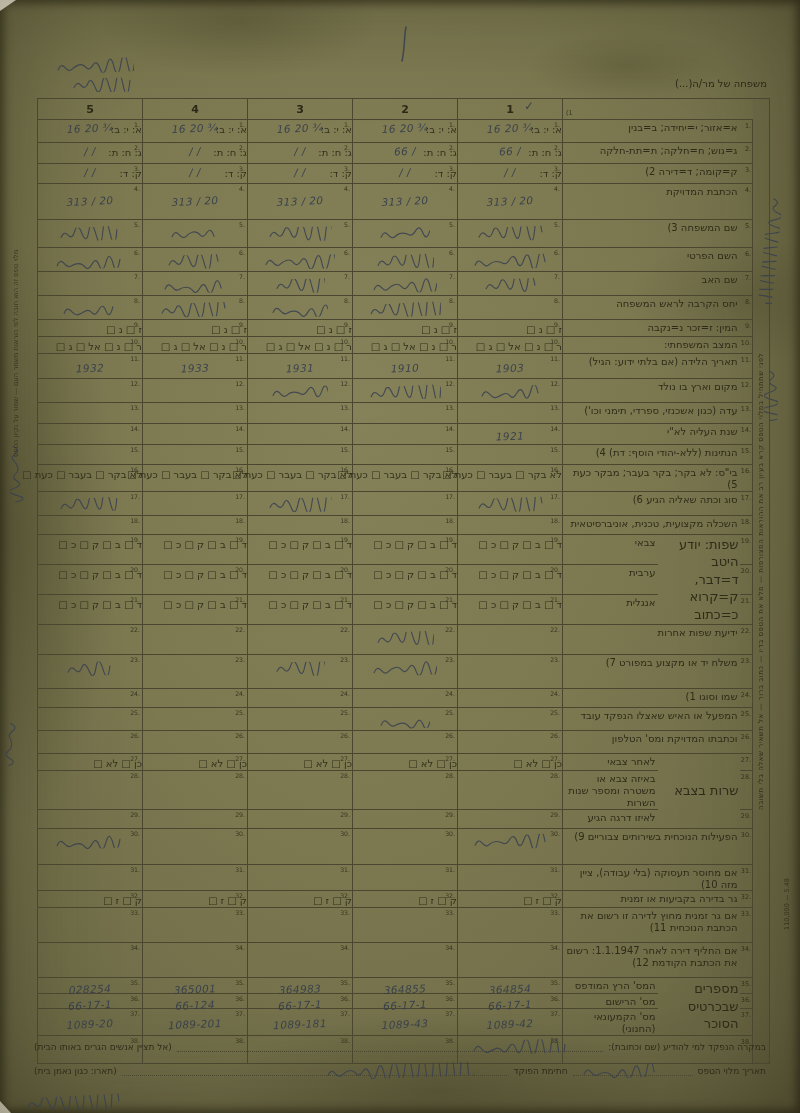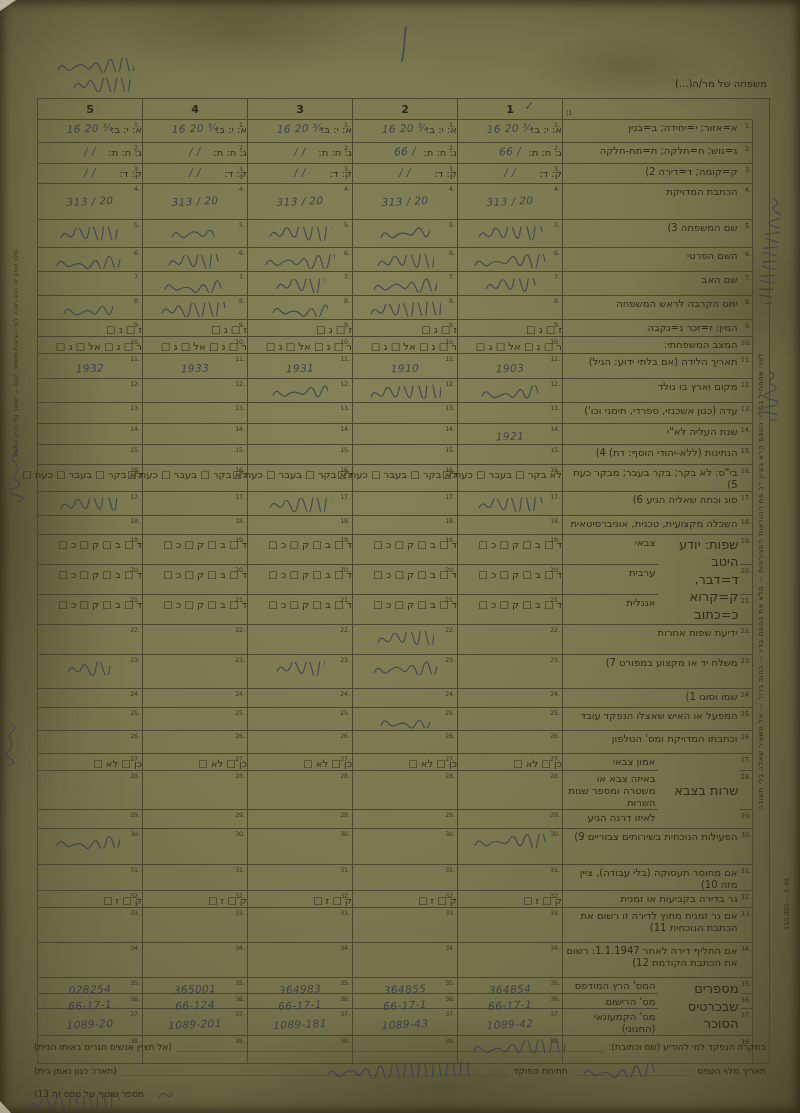--- a/index.html
+++ b/index.html
@@ -797,21 +797,21 @@
             <td class="cell">
               <span class="celln">26.</span>
             </td>
             <td class="cell">
               <span class="celln">26.</span>
             </td>
           </tr>
           <tr style="height:17px">
             <td class="rn">27.</td>
             <td class="grp" rowspan="3">שרות בצבא</td>
-            <td class="lab">אמון צבאי</td>
+            <td class="lab">לאחר צבאי</td>
             <td class="cell">
               <span class="celln">27.</span>
               <span class="cp">כן □       לא □</span>
             </td>
             <td class="cell">
               <span class="celln">27.</span>
               <span class="cp">כן □       לא □</span>
             </td>
             <td class="cell">
               <span class="celln">27.</span>
@@ -1086,22 +1086,13 @@
         </svg>
       </span>
     <span>חתימת הפוקד</span>
     <span class="dots">
         <svg class="scrib" width="148" height="14" viewBox="0 0 148 14" style="transform:rotate(-2deg)">
           <path d="M2 9 q3 -7 7 -2 t7 2 t7 -4 t7 3 t7 -2 t7 4 t7 -3 t7 2 t7 -3 t7 2 t7 -4 t7 3 t7 -2 t7 4 t7 -3 t7 2 t7 -3 t7 2 t7 -4 t7 3 t7 -2" fill="none" stroke="#3a4150" stroke-width="1.15" stroke-linecap="round" opacity="0.88"></path>
         </svg>
       </span>
     <span>(תארו: כגון נאמן בית)</span>
   </div>
-  <div class="fline f3">
-    <span class="sp"></span>
-    <span class="dots short">
-        <svg class="scrib" width="16" height="14" viewBox="0 0 16 14" style="transform:rotate(-8deg)">
-          <path d="M2 9 q3 -7 7 -2 t7 -2" fill="none" stroke="#3a4150" stroke-width="1.15" stroke-linecap="round" opacity="0.88"></path>
-        </svg>
-      </span>
-    <span>מספר שוטף של טפס זה  ‎(13</span>
-  </div>
 </div>
 
 </body></html>

